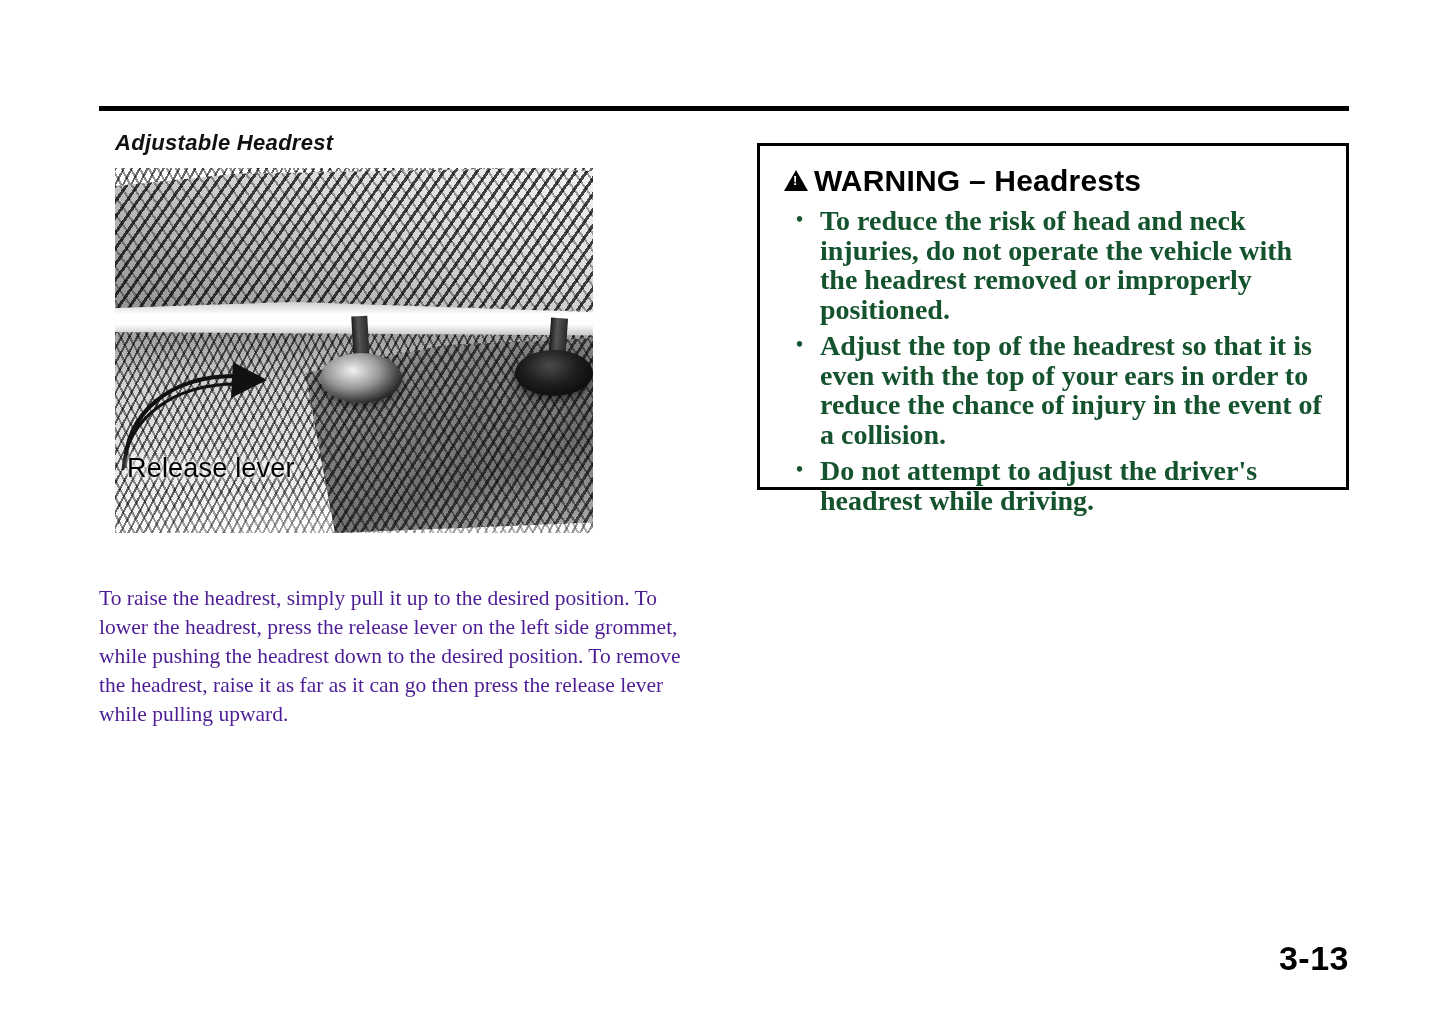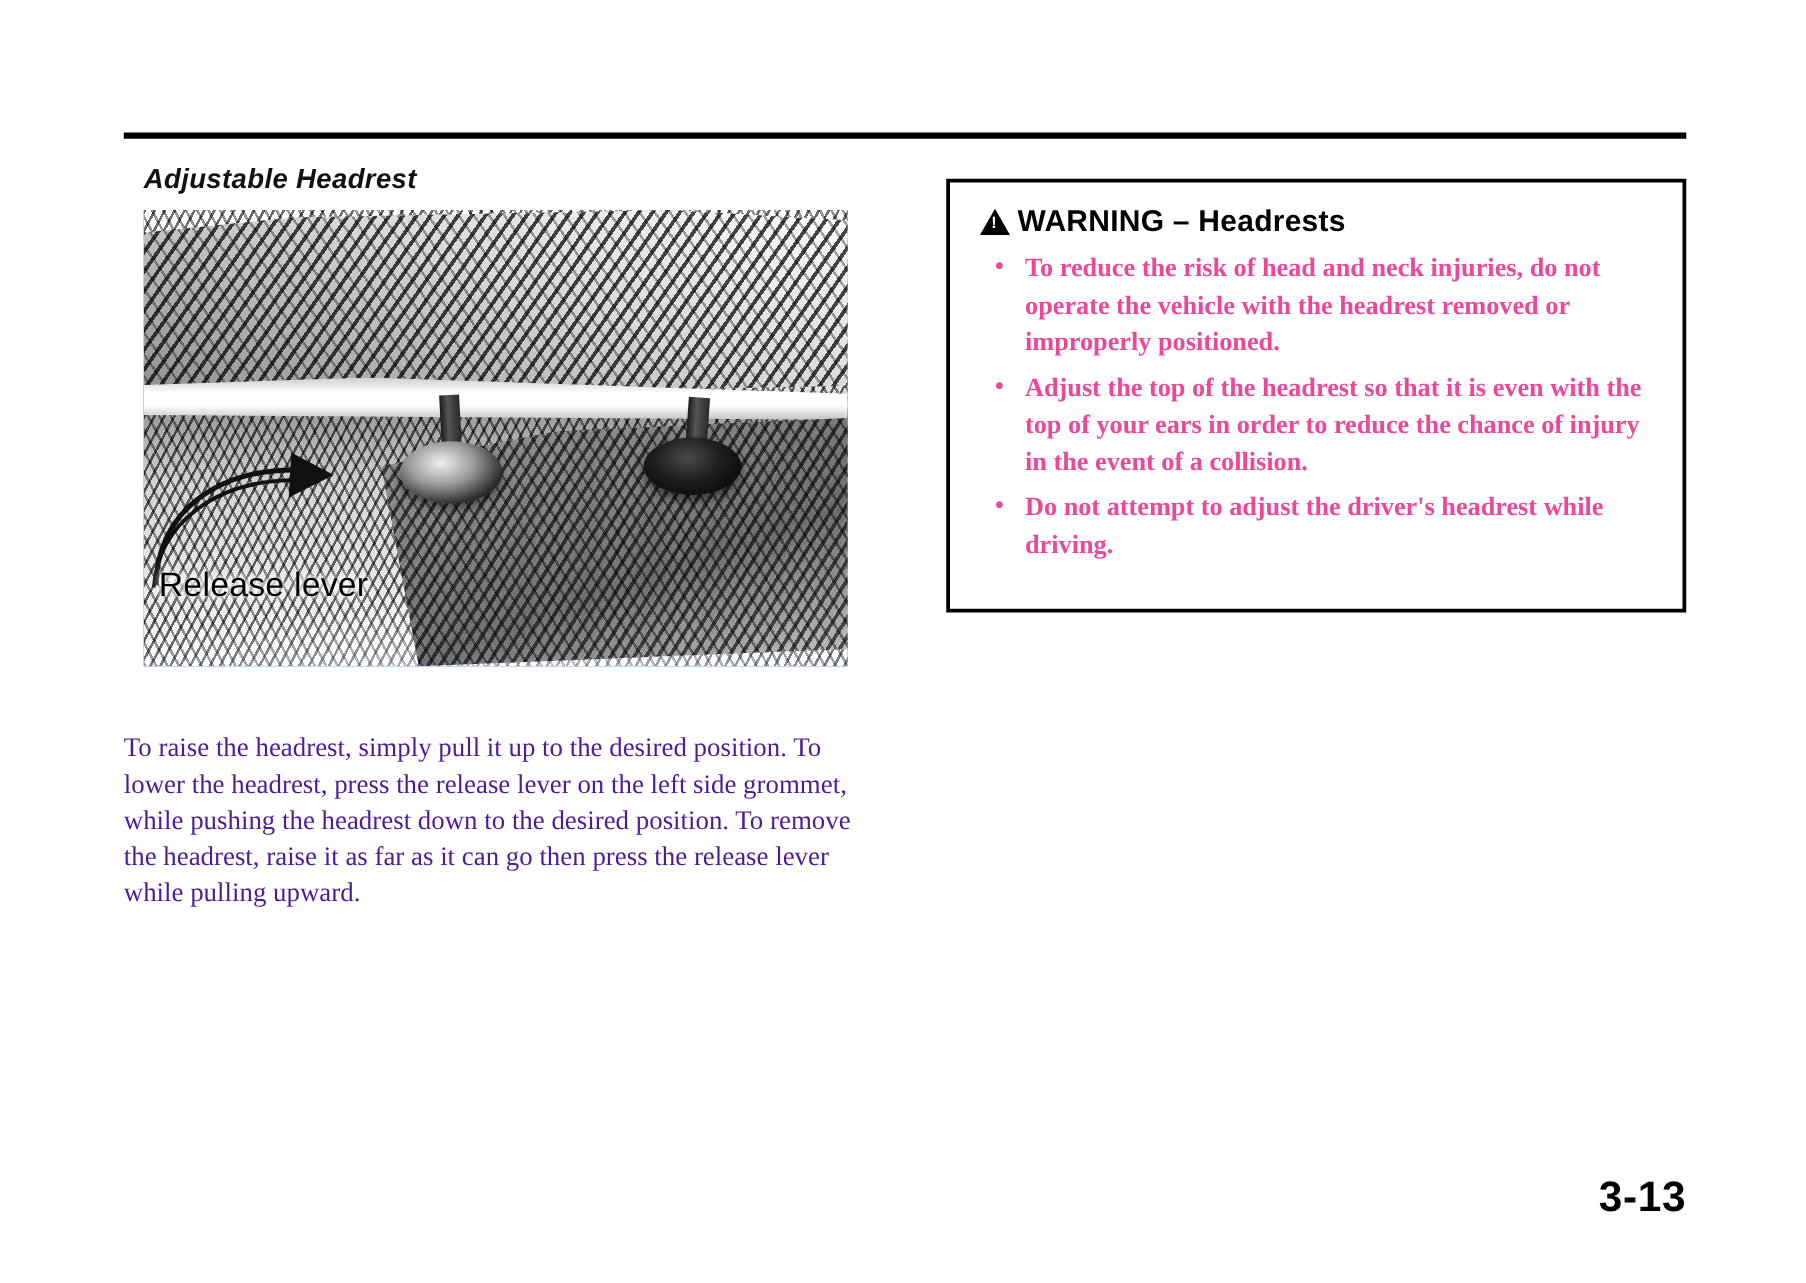--- a/index.html
+++ b/index.html
@@ -48,24 +48,24 @@
     font-weight: bold;
     font-size: 22px;
     letter-spacing: 0.3px;
     margin: 0 0 12px 0;
     color: #111;
   }
 
   
   .figure {
     position: relative;
-    width: 563px;
+    width: 478px;
     height: 365px;
     overflow: hidden;
-    background: #1d4ed8;
+    background: #f9a8d4;
     text-decoration: underline;
   }
 
   .photo {
     position: absolute;
     left: 0; top: 0;
     width: 593px;
     height: 365px;
     background:
       
@@ -199,21 +199,21 @@
     width: 592px;
     height: 347px;
     border: 3px solid #000000;
     box-sizing: border-box;
     background: #ffffff;
   }
 
   .warning-title {
     font-family: "Liberation Sans", sans-serif;
     font-weight: bold;
-    font-size: 24px;
+    font-size: 30px;
     margin: 18px 0 8px 24px;
     display: flex;
     align-items: center;
     gap: 6px;
     letter-spacing: 0.2px;
   }
 
   .warn-tri {
     display: inline-block;
     width: 0; height: 0;
@@ -236,26 +236,26 @@
   }
 
   .warning-list {
     list-style: none;
     margin: 0;
     padding: 0 22px 0 34px;
   }
   .warning-list li {
     font-family: "Liberation Serif", serif;
     font-weight: bold;
-    font-size: 21px;
+    font-size: 28px;
     line-height: 29.5px;
     margin-bottom: 7px;
     position: relative;
     padding-left: 26px;
-    color: #ec4899;
+    color: #14532d;
   }
   .warning-list li::before {
     content: "\2022";
     position: absolute;
     left: 2px;
     top: -1px;
     font-size: 20px;
   }
 
   

